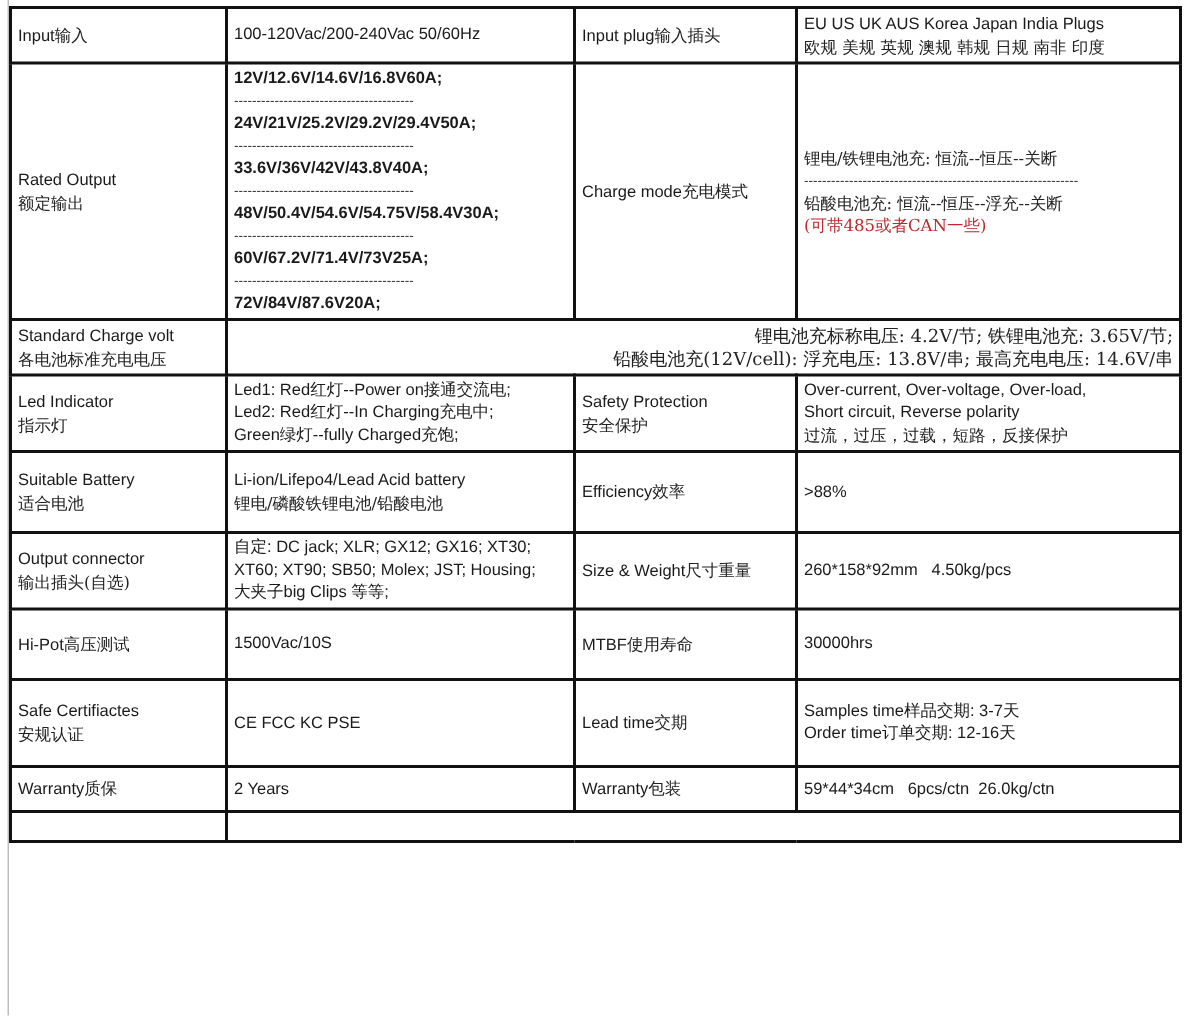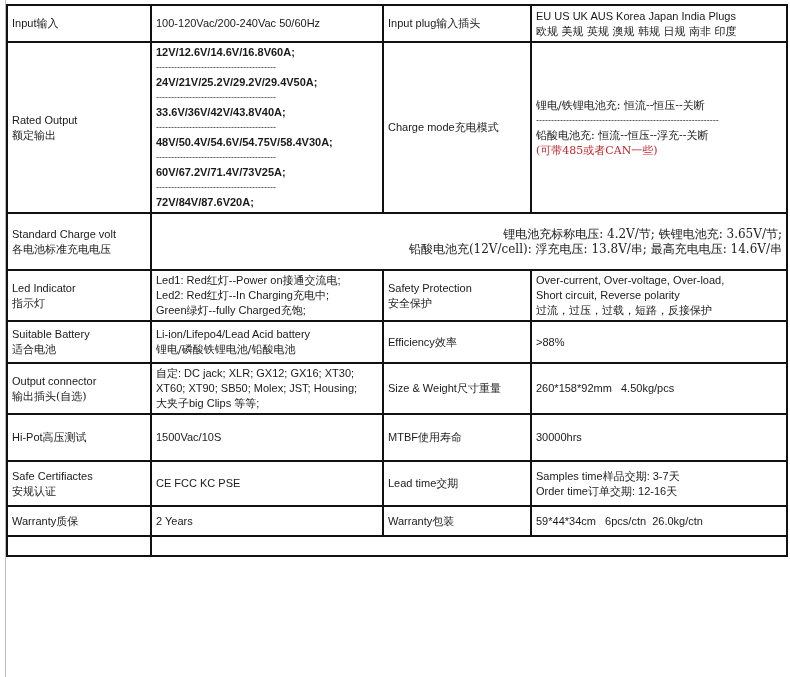--- a/index.html
+++ b/index.html
@@ -63,21 +63,21 @@
     </td>
     <td><span class="lbl">Charge mode</span><span class="cn">充电模式</span></td>
     <td class="lines">
       <div class="cn">锂电/铁锂电池充: 恒流--恒压--关断</div>
       <div class="dash" style="margin:3px 0;">-------------------------------------------------------------</div>
       <div class="cn">铅酸电池充: 恒流--恒压--浮充--关断</div>
       <div class="cn red bold">(可带485或者CAN一些)</div>
     </td>
   </tr>
 
-  <tr style="height:57px">
+  <tr style="height:37px">
     <td>
       <div class="lbl">Standard Charge volt</div>
       <div class="cn">各电池标准充电电压</div>
     </td>
     <td colspan="3" class="center" style="font-size:12px;">
       <div class="cn" style="font-size:12px;">锂电池充标称电压: 4.2V/节; 铁锂电池充: 3.65V/节;</div>
       <div class="cn" style="font-size:12px;">铅酸电池充(12V/cell): 浮充电压: 13.8V/串; 最高充电电压: 14.6V/串</div>
     </td>
   </tr>
 
@@ -95,21 +95,21 @@
       <div class="lbl">Safety Protection</div>
       <div class="cn">安全保护</div>
     </td>
     <td class="lines">
       <div>Over-current, Over-voltage, Over-load,</div>
       <div>Short circuit, Reverse polarity</div>
       <div class="cn">过流，过压，过载，短路，反接保护</div>
     </td>
   </tr>
 
-  <tr style="height:42px">
+  <tr style="height:54px">
     <td>
       <div class="lbl">Suitable Battery</div>
       <div class="cn">适合电池</div>
     </td>
     <td class="lines">
       <div>Li-ion/Lifepo4/Lead Acid battery</div>
       <div class="cn">锂电/磷酸铁锂电池/铅酸电池</div>
     </td>
     <td><span class="lbl">Efficiency</span><span class="cn">效率</span></td>
     <td><span>&gt;88%</span></td>
@@ -130,21 +130,21 @@
   </tr>
 
   <tr style="height:47px">
     <td><span class="lbl">Hi-Pot</span><span class="cn">高压测试</span></td>
     <td><span>1500Vac/10S</span></td>
     <td><span class="lbl">MTBF</span><span class="cn">使用寿命</span></td>
     <td><span>30000hrs</span></td>
   </tr>
 
 
-  <tr style="height:45px">
+  <tr style="height:58px">
     <td>
       <div class="lbl">Safe Certifiactes</div>
       <div class="cn">安规认证</div>
     </td>
     <td><span>CE FCC KC PSE</span></td>
     <td><span class="lbl">Lead time</span><span class="cn">交期</span></td>
     <td class="lines">
       <div>Samples time样品交期: 3-7天</div>
       <div>Order time订单交期: 12-16天</div>
     </td>

